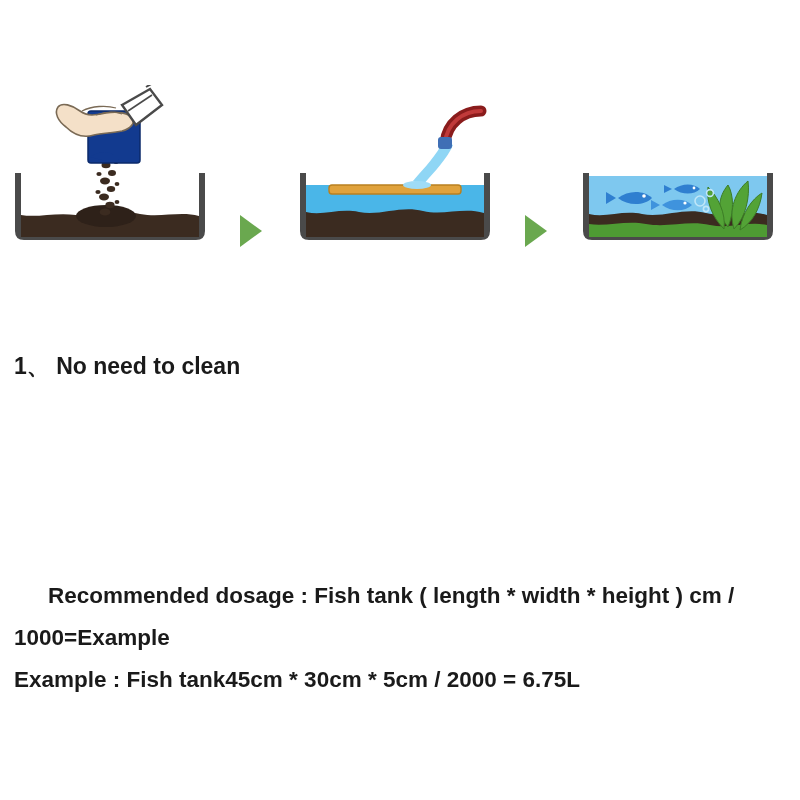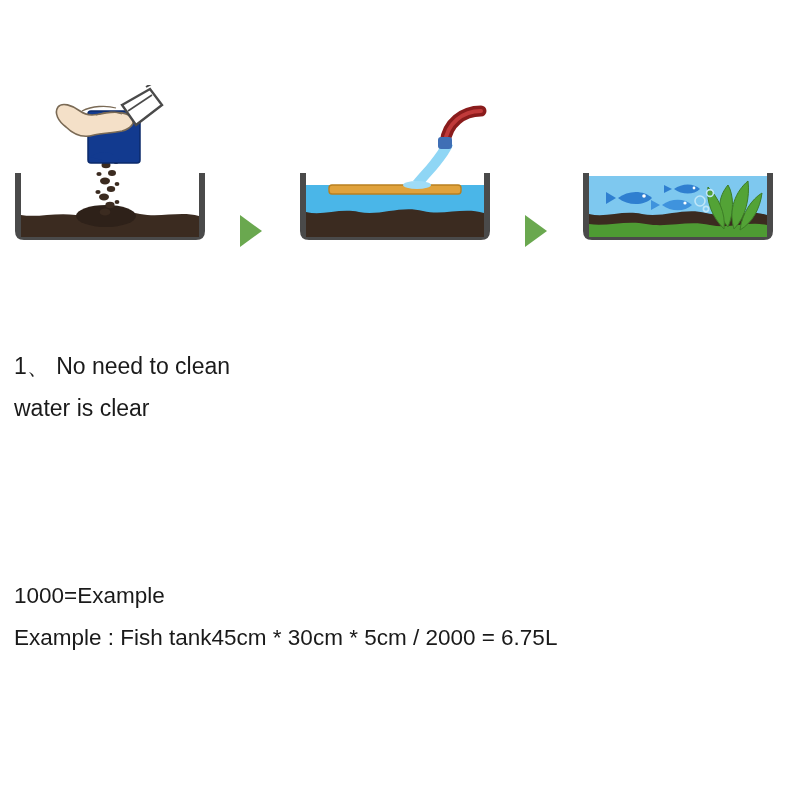--- a/index.html
+++ b/index.html
@@ -11,20 +11,21 @@
     width: 800px;
     height: 800px;
     font-family: "Liberation Sans", sans-serif;
     color: #1a1a1a;
     overflow: hidden;
   }
   .page {
     position: relative;
     width: 800px;
     height: 800px;
+    font-weight: bold;
   }
 
   
   .steps {
     position: absolute;
     left: 0;
     top: 85px;
     width: 800px;
     height: 240px;
   }
@@ -203,21 +204,21 @@
           <circle cx="132" cy="108" r="3.4"></circle>
           <circle cx="128" cy="124" r="2.6"></circle>
         </g>
       </svg>
     </div>
 
   </div>
 
   <div class="instructions">
     <div class="instr-line">1、 No need to clean</div>
-    <div class="instr-line">water is clear</div>
   </div>
 
   <div class="dosage">
+    <div class="dosage-line indent">Recommended dosage : Fish tank ( length * width * height ) cm /</div>
     <div class="dosage-line">1000=Example</div>
     <div class="dosage-line">Example : Fish tank45cm * 30cm * 5cm / 2000 = 6.75L</div>
   </div>
 
 </div>
 
 </body></html>

